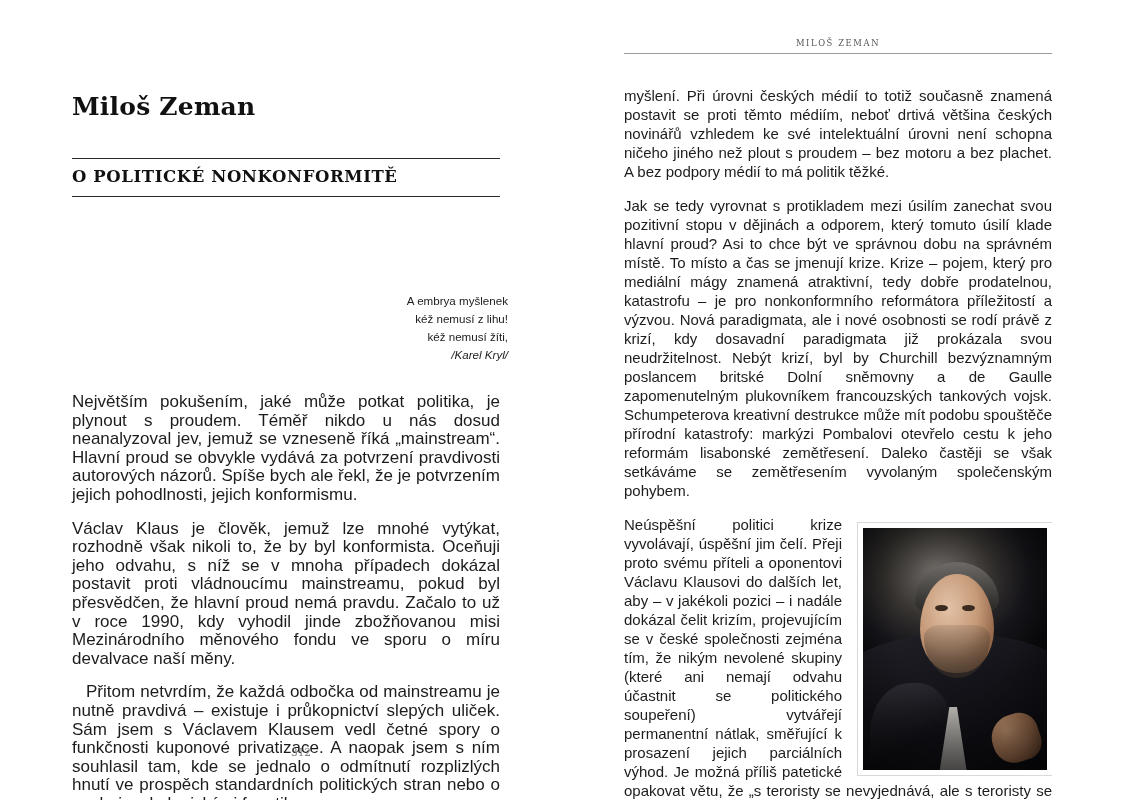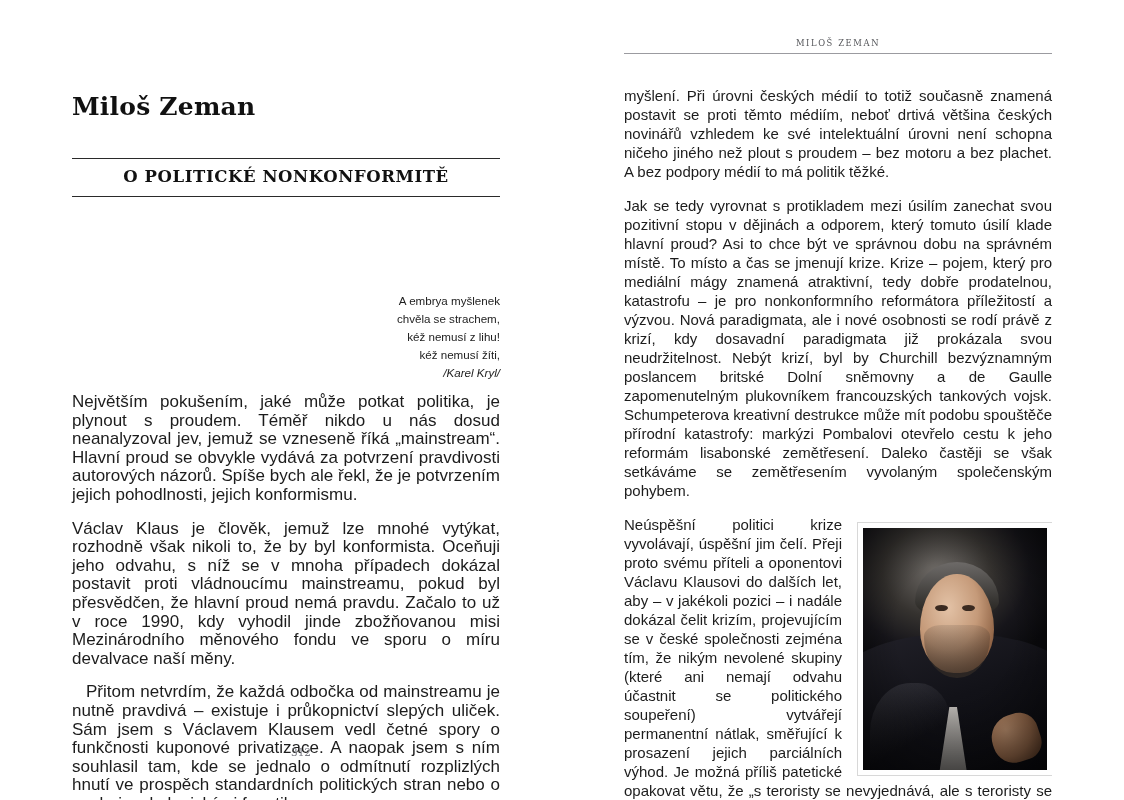--- a/index.html
+++ b/index.html
@@ -52,31 +52,30 @@
     height: 1px;
     background: #2a2a2a;
   }
   .rule-top { top: 158px; }
   .rule-bottom { top: 196px; }
   .subtitle {
     position: absolute;
     top: 167px;
     left: 0;
     width: 428px;
-    text-align: center;
     font-family: "DejaVu Serif", serif;
     font-weight: bold;
     font-size: 16.5px;
     letter-spacing: 0.6px;
     color: #111;
   }
   .epigraph {
     position: absolute;
     top: 292px;
-    left: 0;
+    left: 8px;
     width: 428px;
     text-align: right;
     font-size: 11.6px;
     line-height: 18px;
     color: #1c1c1c;
   }
   .epigraph .sig { font-style: italic; }
   .body-left {
     position: absolute;
     top: 393px;
@@ -266,21 +265,20 @@
       <div class="chapter-title">Miloš Zeman</div>
 
       <div class="rule rule-top"></div>
 
       <div class="subtitle">O POLITICKÉ NONKONFORMITĚ</div>
 
       <div class="rule rule-bottom"></div>
 
       <div class="epigraph">
         <div>A embrya myšlenek</div>
-        <div>chvěla se strachem,</div>
         <div>kéž nemusí z lihu!</div>
         <div>kéž nemusí žíti,</div>
         <div class="sig">/Karel Kryl/</div>
       </div>
 
       <div class="body-left">
         <p>Největším pokušením, jaké může potkat politika, je plynout s proudem. Téměř nikdo u nás dosud neanalyzoval jev, jemuž se vzneseně říká „mainstream“. Hlavní proud se obvykle vydává za potvrzení pravdivosti autorových názorů. Spíše bych ale řekl, že je potvrzením jejich pohodlnosti, jejich konformismu.</p>
         <p>Václav Klaus je člověk, jemuž lze mnohé vytýkat, rozhodně však nikoli to, že by byl konformista. Oceňuji jeho odvahu, s níž se v mnoha případech dokázal postavit proti vládnoucímu mainstreamu, pokud byl přesvědčen, že hlavní proud nemá pravdu. Začalo to už v roce 1990, kdy vyhodil jinde zbožňovanou misi Mezinárodního měnového fondu ve sporu o míru devalvace naší měny.</p>
         <p style="text-indent:14px">Přitom netvrdím, že každá odbočka od mainstreamu je nutně pravdivá – existuje i průkopnictví slepých uliček. Sám jsem s Václavem Klausem vedl četné spory o funkčnosti kuponové privatizace. A naopak jsem s ním souhlasil tam, kde se jednalo o odmítnutí rozplizlých hnutí ve prospěch standardních politických stran nebo o souboj s ekologickými fanatiky.</p>
       </div>

